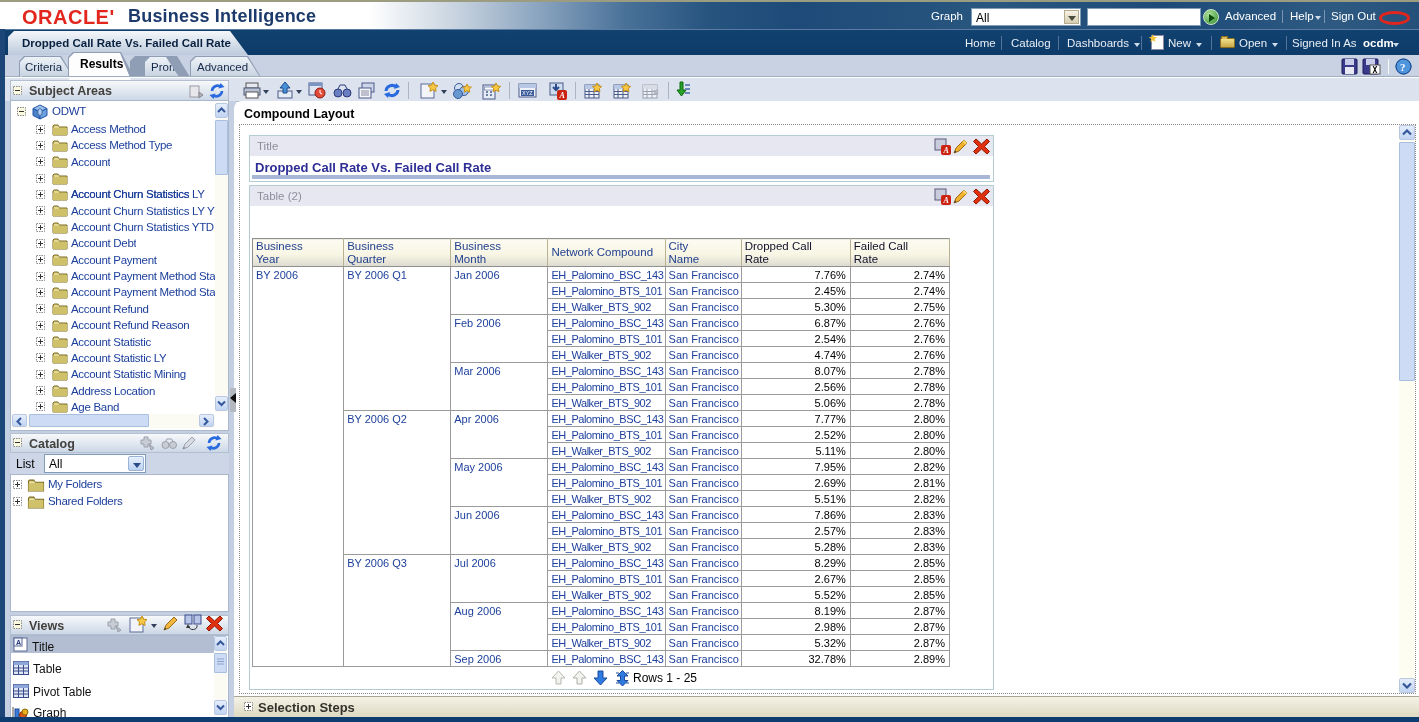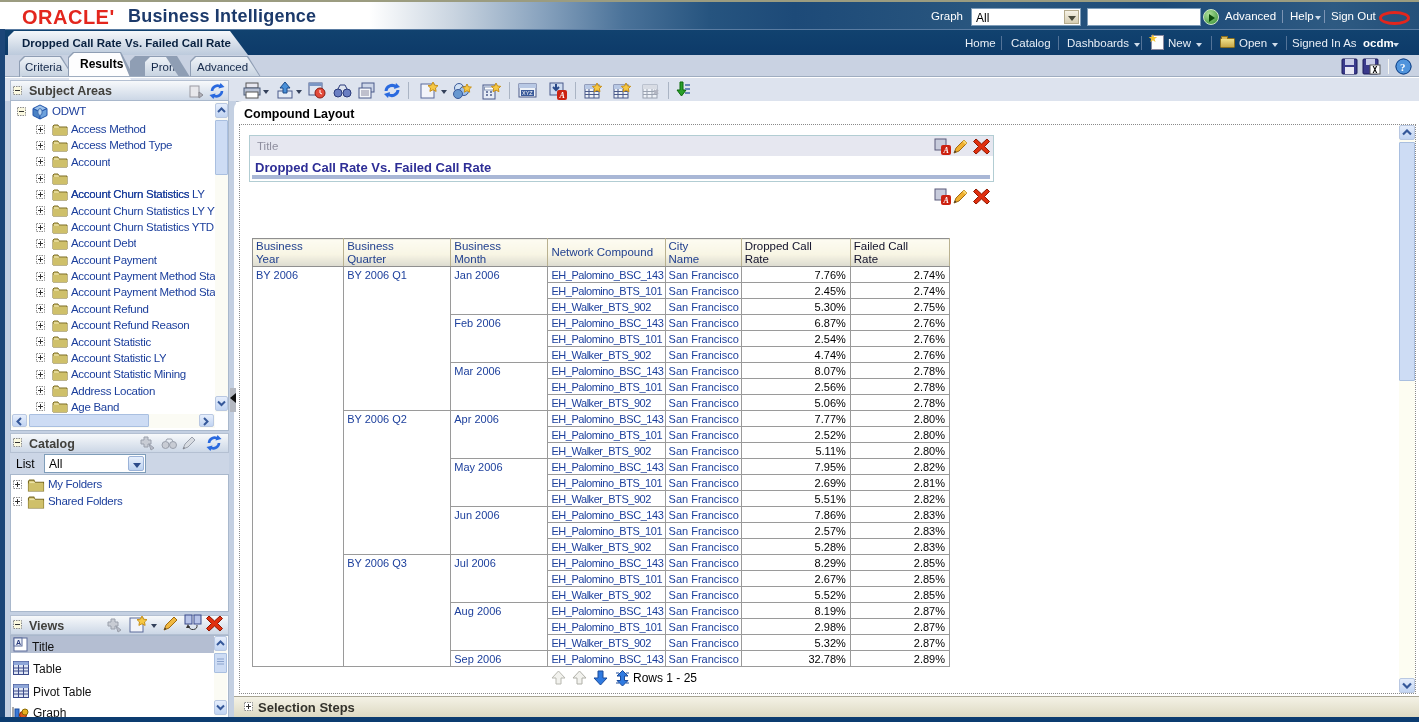--- a/index.html
+++ b/index.html
@@ -609,20 +609,25 @@
     <svg class="abs" style="left:952px;top:138px;" width="17" height="17" viewBox="0 0 17 17">
       <path d="M2 15 L4 10 L12 2 L15 5 L7 13 Z" fill="#f0b030" stroke="#a06a10"></path>
       <path d="M12 2 L15 5 L13.5 6.5 L10.5 3.5 Z" fill="#f8d870"></path>
       <path d="M2 15 L4.5 14 L3 12.5 Z" fill="#3a3a3a"></path>
     </svg>
     <svg class="abs" style="left:973px;top:138px;" width="17" height="17" viewBox="0 0 17 17">
       <path d="M3 1 L8.5 6 L14 1 L16.5 3.5 L11.5 8.5 L16.5 13.5 L14 16 L8.5 11 L3 16 L0.5 13.5 L5.5 8.5 L0.5 3.5 Z" fill="#e03010" stroke="#901800"></path>
     </svg>
 <span class="abs" style="left:255px;top:160px;font-size:13px;font-weight:bold;color:#2d2d96;">Dropped Call Rate Vs. Failed Call Rate</span>
 <div class="abs dither2" style="left:252px;top:175px;width:738px;height:4px;background:#a9b7d6;"></div>
+<div class="vbox" style="left:249px;top:185px;width:745px;height:505px;">
+      <div class="vhead dither2" style="background:#e6e7f0;">
+        <span class="vt">Table (2)</span>
+      </div>
+    </div>
 <svg class="abs" style="left:934px;top:188px;" width="17" height="17" viewBox="0 0 17 17">
       <rect x="1" y="1" width="11" height="11" fill="#c8ccdc" stroke="#5a5a7a"></rect>
       <rect x="7" y="7" width="10" height="10" rx="2" fill="#cc2211"></rect>
       <text x="9.5" y="15" font-size="8" font-weight="bold" font-style="italic" fill="#fff" font-family="serif">A</text>
     </svg>
     <svg class="abs" style="left:952px;top:188px;" width="17" height="17" viewBox="0 0 17 17">
       <path d="M2 15 L4 10 L12 2 L15 5 L7 13 Z" fill="#f0b030" stroke="#a06a10"></path>
       <path d="M12 2 L15 5 L13.5 6.5 L10.5 3.5 Z" fill="#f8d870"></path>
       <path d="M2 15 L4.5 14 L3 12.5 Z" fill="#3a3a3a"></path>
     </svg>

